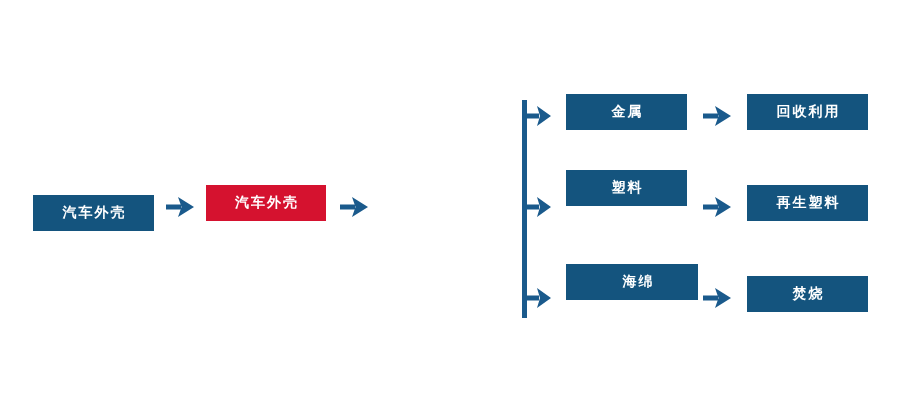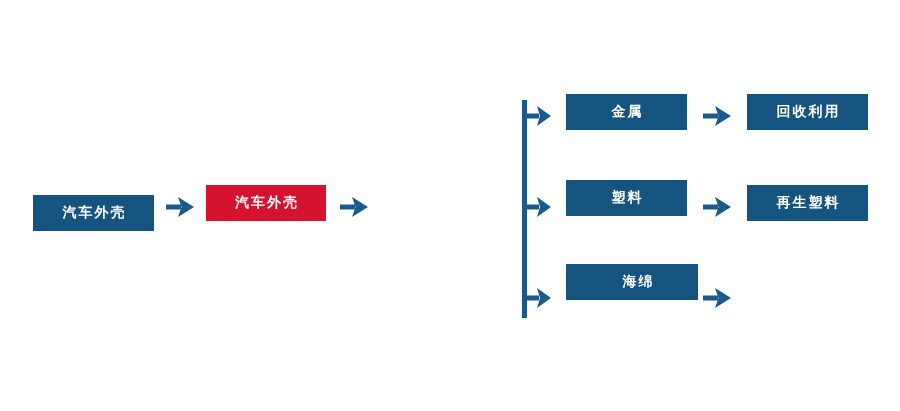--- a/index.html
+++ b/index.html
@@ -106,21 +106,21 @@
   <div class="arrow" style="left:702px; top:104px;">
     <svg viewBox="0 0 30 24" width="30" height="24">
       <rect x="1" y="9.5" width="15" height="5" fill="#1A5A8C"></rect>
       <polygon points="13,2 29,12 13,22 16.5,12" fill="#1A5A8C"></polygon>
     </svg>
   </div>
   <div class="box blue" style="left:747px; top:94px;">
     <span>回收利用</span>
   </div>
 
-  <div class="box blue" style="left:566px; top:180px;">
+  <div class="box blue" style="left:566px; top:170px;">
     <span>塑料</span>
   </div>
   <div class="arrow" style="left:702px; top:195px;">
     <svg viewBox="0 0 30 24" width="30" height="24">
       <rect x="1" y="9.5" width="15" height="5" fill="#1A5A8C"></rect>
       <polygon points="13,2 29,12 13,22 16.5,12" fill="#1A5A8C"></polygon>
     </svg>
   </div>
   <div class="box blue" style="left:747px; top:185px;">
     <span>再生塑料</span>
@@ -128,14 +128,17 @@
 
   <div class="box blue" style="left:566px; top:264px;padding-left:11px;">
     <span>海绵</span>
   </div>
   <div class="arrow" style="left:702px; top:286px;">
     <svg viewBox="0 0 30 24" width="30" height="24">
       <rect x="1" y="9.5" width="15" height="5" fill="#1A5A8C"></rect>
       <polygon points="13,2 29,12 13,22 16.5,12" fill="#1A5A8C"></polygon>
     </svg>
   </div>
+  <div class="box blue" style="left:747px; top:276px;">
+    <span>焚烧</span>
+  </div>
 
 </div>
 
 </body></html>

